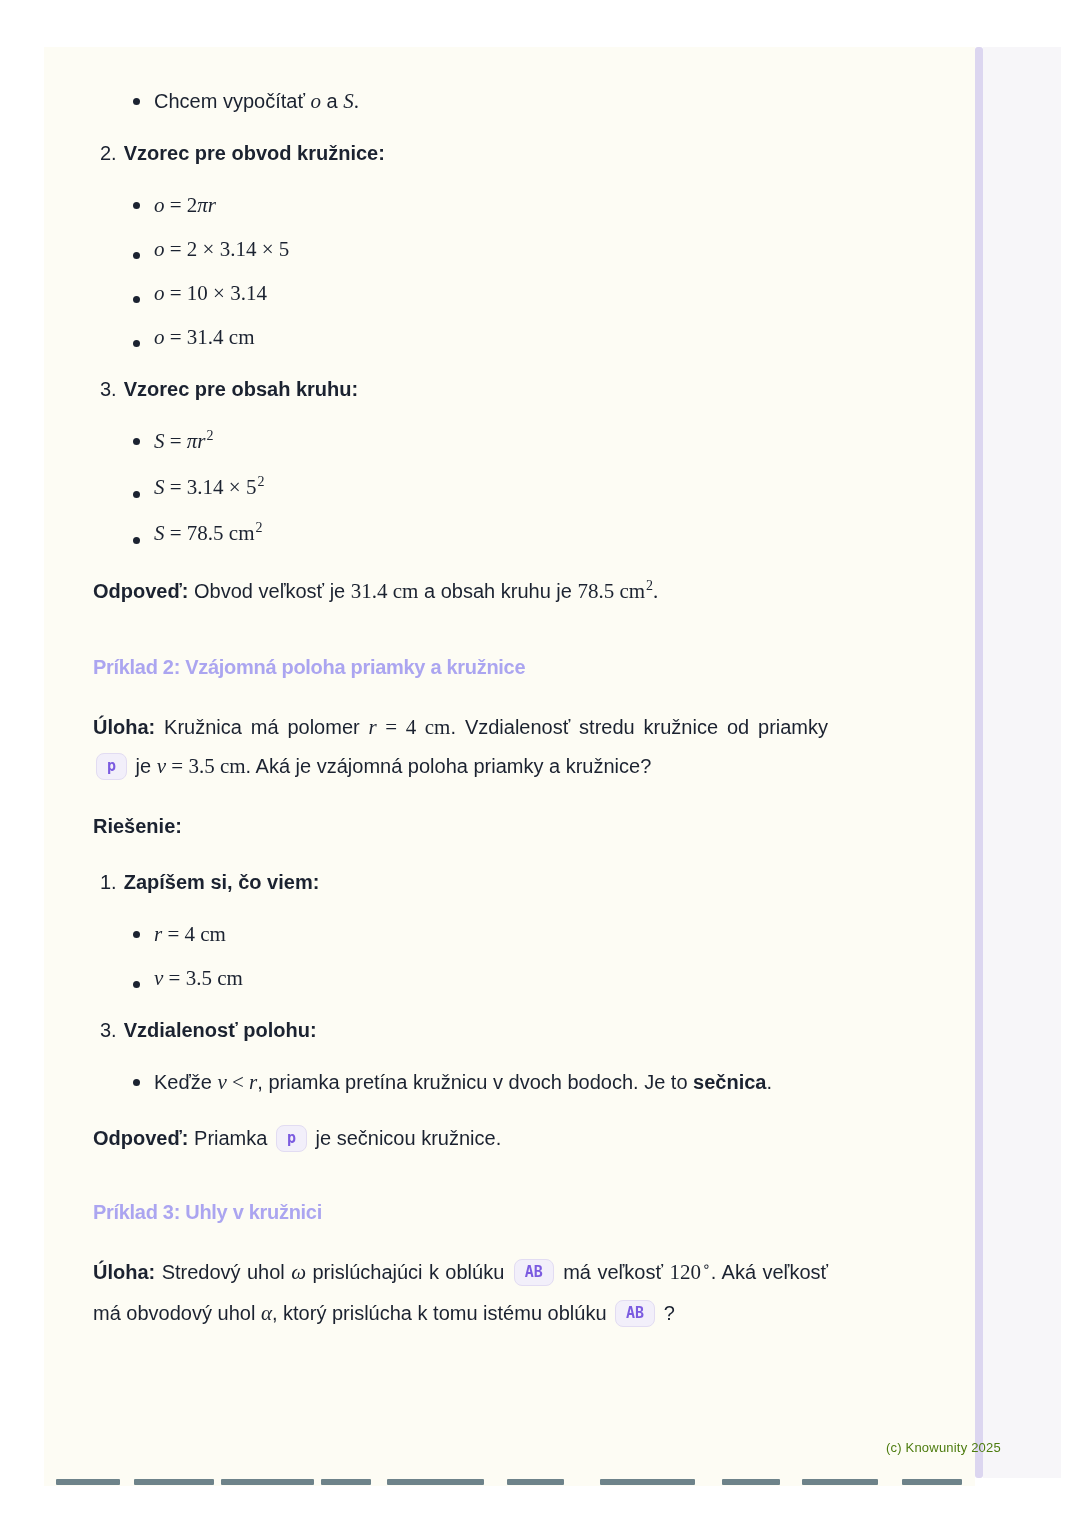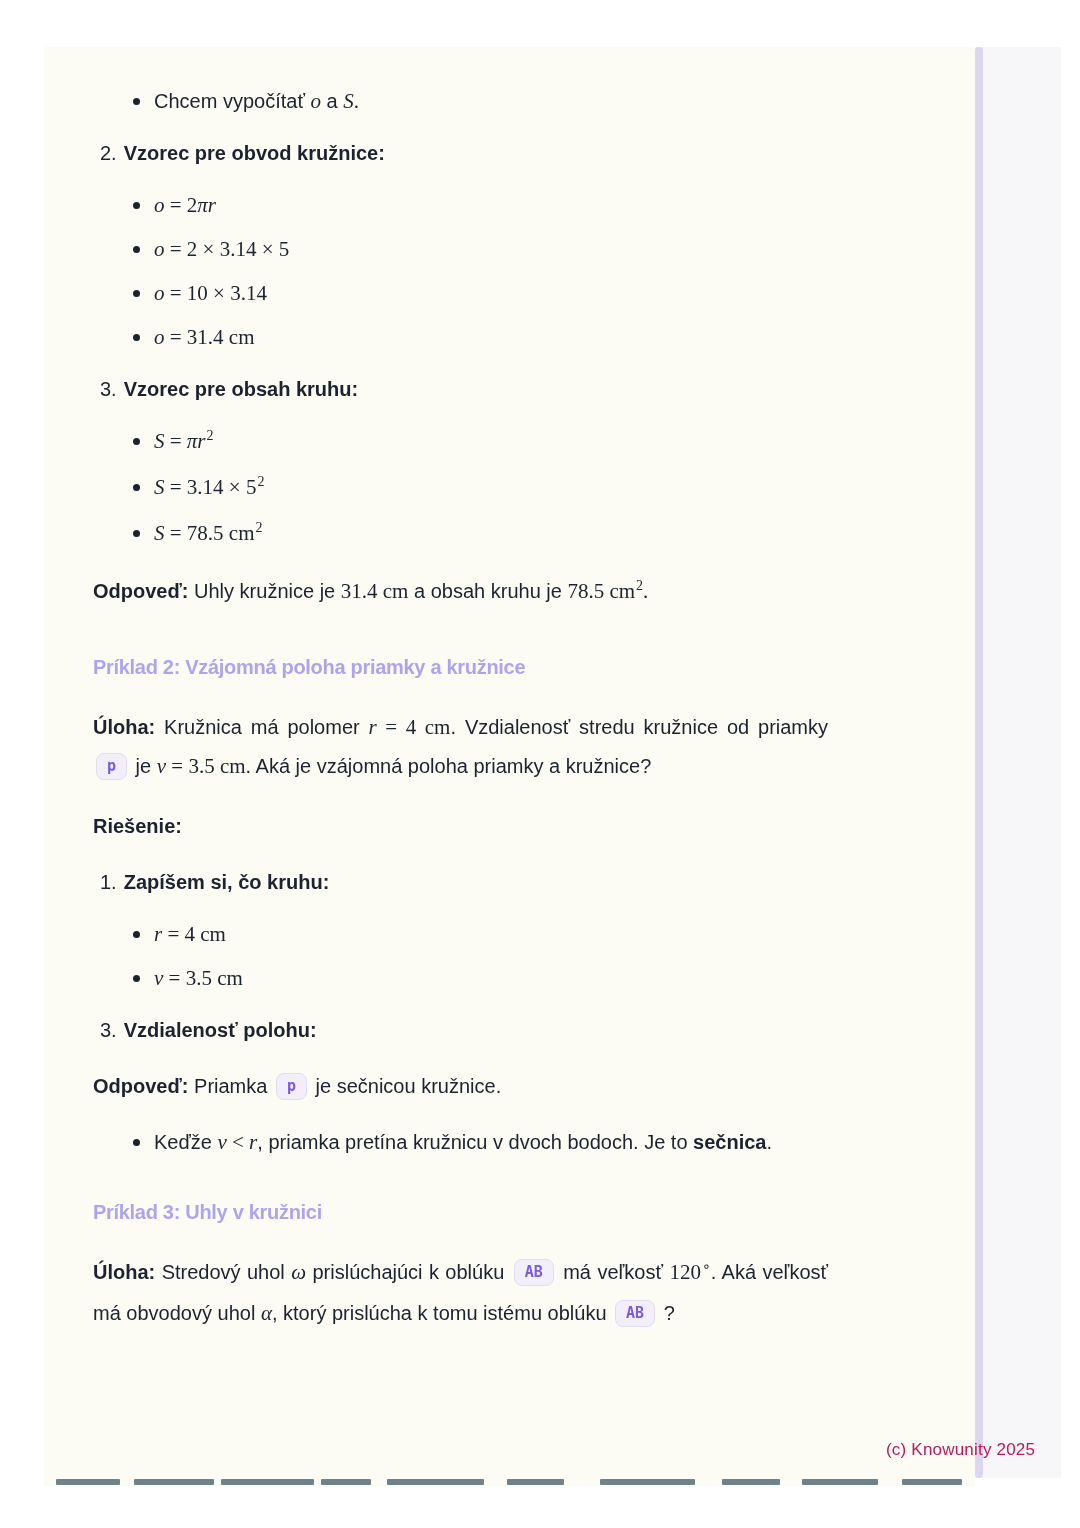--- a/index.html
+++ b/index.html
@@ -20,21 +20,21 @@
   .h2{
     margin-top:34px;font-size:20px;line-height:40px;font-weight:700;
     color:#ABA5F0;letter-spacing:-0.3px;
   }
   .para{line-height:39px;}
   .para.just{text-align:justify;}
   .numline{padding-left:7px;line-height:31px;}
   .num{margin-right:7px;}
   .ul{}
   .li{display:flex;line-height:31px;align-items:flex-start;}
-  .li + .li{margin-top:13px;}
+  .li + .li{margin-top:13px;align-items:center;}
   .dot{
     flex:0 0 auto;width:7px;height:7px;border-radius:50%;
     background:#1B2230;margin:12px 14px 0 40px;
   }
   .li-text{flex:1;}
   .sg-t{}
   .sg-b{font-weight:700;text-align:center;}
   .sg-m{font-family:"Liberation Serif",serif;font-size:21px;}
   .sg-i{font-family:"Liberation Serif",serif;font-size:21px;font-style:italic;}
   .sg-s{
@@ -51,21 +51,21 @@
   .page-strip{
     position:absolute;left:975px;top:47px;width:8px;height:1431px;
     background:#DCD6F0;border-radius:3px;
   }
   .side-panel{
     position:absolute;left:983px;top:47px;width:78px;height:1431px;
     background:#F7F6F9;
   }
   .watermark{
     position:absolute;left:886px;top:1440px;z-index:5;
-    font-size:17px;color:#be185d;letter-spacing:0.2px;white-space:nowrap;
+    font-size:13px;color:#4d7c0f;letter-spacing:0.2px;white-space:nowrap;
   }
   .clipped-row{position:absolute;left:0;top:1479px;width:1080px;height:7px;}
   .clipped-row i{
     position:absolute;top:0;height:6px;background:#30505C;opacity:0.7;
     border-radius:1px;
   }
 </style>
 </head>
 <body>
 
@@ -104,43 +104,43 @@
         </div>
         <div class="li">
           <span class="dot"></span>
           <span class="li-text"><span class="sg-i">S</span><span class="sg-m"> = 3.14 × 5</span><span class="sg-s">2</span></span>
         </div>
         <div class="li">
           <span class="dot"></span>
           <span class="li-text"><span class="sg-i">S</span><span class="sg-m"> = 78.5 cm</span><span class="sg-s">2</span></span>
         </div>
       </div>
-      <div class="blk para"><span class="sg-b">Odpoveď:</span><span class="sg-t"> Uhly kružnice je </span><span class="sg-m">31.4 cm</span><span class="sg-t"> a obsah kruhu je </span><span class="sg-m">78.5 cm</span><span class="sg-s">2</span><span class="sg-m">.</span></div>
+      <div class="blk para"><span class="sg-b">Odpoveď:</span><span class="sg-t"> Obvod veľkosť je </span><span class="sg-m">31.4 cm</span><span class="sg-t"> a obsah kruhu je </span><span class="sg-m">78.5 cm</span><span class="sg-s">2</span><span class="sg-m">.</span></div>
       <div class="blk h2"><span class="sg-t">Príklad 2: Vzájomná poloha priamky a kružnice</span></div>
       <div class="blk para just"><span class="sg-b">Úloha:</span><span class="sg-t"> Kružnica má polomer </span><span class="sg-i">r</span><span class="sg-m"> = 4 cm</span><span class="sg-t">. Vzdialenosť stredu kružnice od priamky </span><span class="sg-c">p</span><span class="sg-t"> je </span><span class="sg-i">v</span><span class="sg-m"> = 3.5 cm</span><span class="sg-t">. Aká je vzájomná poloha priamky a kružnice?</span></div>
       <div class="blk para"><span class="sg-b">Riešenie:</span></div>
-      <div class="blk numline"><span class="num">1.</span><span class="numtext"><span class="sg-b">Zapíšem si, čo kruhu:</span></span></div>
+      <div class="blk numline"><span class="num">1.</span><span class="numtext"><span class="sg-b">Zapíšem si, čo viem:</span></span></div>
       <div class="blk ul">
         <div class="li">
           <span class="dot"></span>
           <span class="li-text"><span class="sg-i">r</span><span class="sg-m"> = 4 cm</span></span>
         </div>
         <div class="li">
           <span class="dot"></span>
           <span class="li-text"><span class="sg-i">v</span><span class="sg-m"> = 3.5 cm</span></span>
         </div>
       </div>
       <div class="blk numline"><span class="num">3.</span><span class="numtext"><span class="sg-b">Vzdialenosť polohu:</span></span></div>
-      <div class="blk para"><span class="sg-b">Odpoveď:</span><span class="sg-t"> Priamka </span><span class="sg-c">p</span><span class="sg-t"> je sečnicou kružnice.</span></div>
       <div class="blk ul">
         <div class="li">
           <span class="dot"></span>
           <span class="li-text"><span class="sg-t">Keďže </span><span class="sg-i">v</span><span class="sg-m"> &lt; </span><span class="sg-i">r</span><span class="sg-t">, priamka pretína kružnicu v dvoch bodoch. Je to </span><span class="sg-b">sečnica</span><span class="sg-t">.</span></span>
         </div>
       </div>
+      <div class="blk para"><span class="sg-b">Odpoveď:</span><span class="sg-t"> Priamka </span><span class="sg-c">p</span><span class="sg-t"> je sečnicou kružnice.</span></div>
       <div class="blk h2"><span class="sg-t">Príklad 3: Uhly v kružnici</span></div>
       <div class="blk para just"><span class="sg-b">Úloha:</span><span class="sg-t"> Stredový uhol </span><span class="sg-i">ω</span><span class="sg-t"> prislúchajúci k oblúku </span><span class="sg-c">AB</span><span class="sg-t"> má veľkosť </span><span class="sg-m">120</span><span class="sg-s">∘</span><span class="sg-t">. Aká veľkosť má obvodový uhol </span><span class="sg-i">α</span><span class="sg-t">, ktorý prislúcha k tomu istému oblúku </span><span class="sg-c">AB</span><span class="sg-t"> ?</span></div>
     </div>
 </div>
 
 <div class="page-strip"></div>
 <div class="side-panel"></div>
 
 <div class="watermark">(c) Knowunity 2025</div>
 

